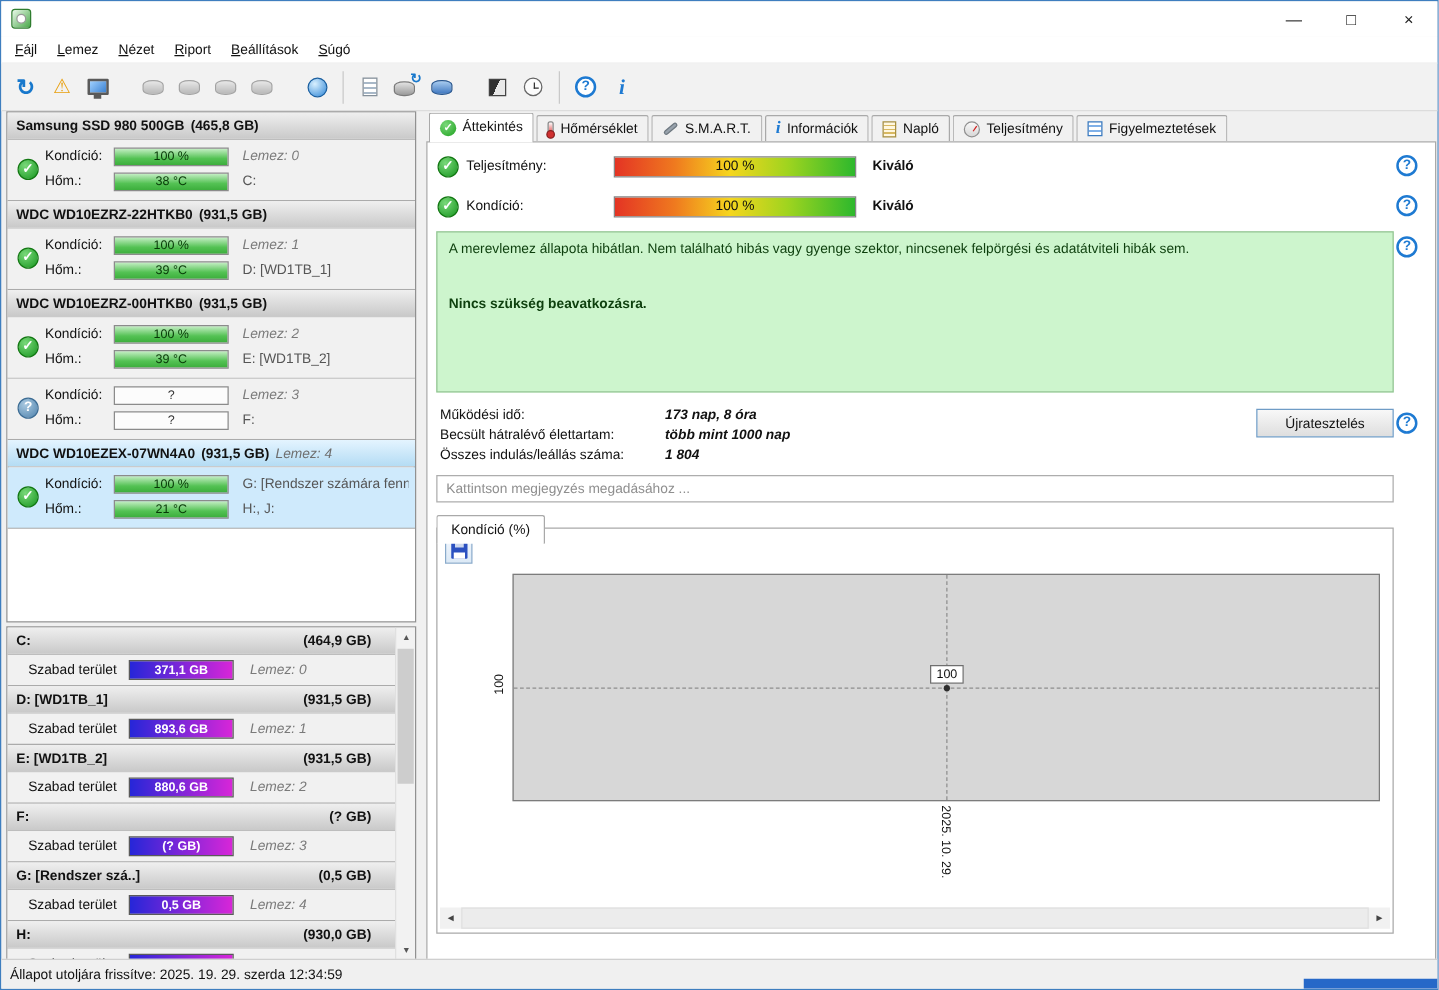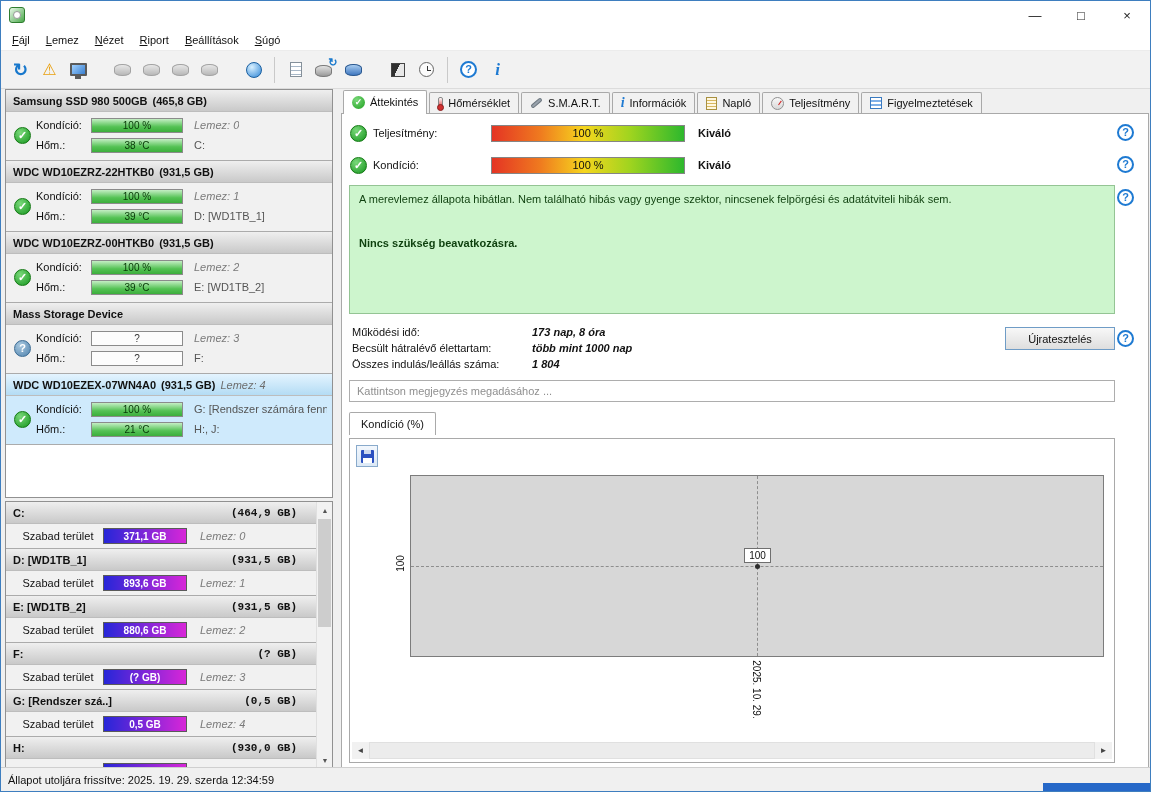--- a/index.html
+++ b/index.html
@@ -60,21 +60,21 @@
   .disk-entry.selected{box-shadow:inset 0 0 0 1px #84c2e8;}
   .disk-entry.selected .dhdr{background:linear-gradient(#e4f4ff,#b4dcf4);}
   .disk-entry.selected .dbody{background:#cfeafc;}
   .ok-icon{width:17px;height:17px;border-radius:50%;background:radial-gradient(circle at 35% 30%,#79d879,#17961f);border:1px solid #127812;color:#fff;font-size:11px;font-weight:bold;display:flex;align-items:center;justify-content:center;line-height:1;}
   .q-icon{width:17px;height:17px;border-radius:50%;background:radial-gradient(circle at 35% 30%,#a9c9e0,#4f82ad);border:1px solid #3c6c94;color:#fff;font-size:11px;font-weight:bold;display:flex;align-items:center;justify-content:center;line-height:1;}
 
   
   .sidebar-parts{position:absolute;left:4px;top:500px;width:328px;height:268px;background:#fff;border:1px solid #919191;overflow:hidden;}
   .parts-inner{position:absolute;left:0;top:0;right:16px;bottom:0;overflow:hidden;}
   .phdr{height:22px;display:flex;align-items:center;padding:0 7px;background:linear-gradient(#efefef,#c9c9c9);border-bottom:1px solid #bdbdbd;font-weight:bold;white-space:nowrap;}
-  .psize{margin-left:auto;margin-right:12px;font-family:Liberation Mono, monospace;}
+  .psize{margin-left:auto;margin-right:12px;}
   .pbody{height:25px;display:flex;align-items:center;background:#f1f1f1;padding:0 7px;border-bottom:1px solid #ababab;white-space:nowrap;}
   .plbl{width:90px;flex:0 0 auto;text-align:center;}
   .fbar{width:84px;height:16px;border:1px solid #5a5a5a;background:linear-gradient(to right,#2626d8,#d826d8);color:#fff;font-weight:bold;font-size:10px;display:flex;align-items:center;justify-content:center;flex:0 0 auto;}
   .pright{margin-left:13px;font-style:italic;color:#7a7a7a;}
   .vsb{position:absolute;right:0;top:0;bottom:0;width:16px;background:#f2f2f2;border-left:1px solid #e0e0e0;}
   .sb-btn{position:absolute;left:0;width:16px;height:16px;display:flex;align-items:center;justify-content:center;font-size:7px;color:#555;}
   .sb-btn.up{top:0;}
   .sb-btn.dn{bottom:0;}
   .vsb .thumb{position:absolute;left:1px;width:13px;top:17px;height:108px;background:#cdcdcd;}
 
@@ -102,21 +102,21 @@
   .health-box{position:absolute;left:7px;top:71px;width:766px;height:129px;background:#cdf5cd;border:1px solid #94c494;padding:7px 9px;color:#0d3f0d;}
   .health-box .hb2{margin-top:32px;font-weight:bold;}
   .stats{position:absolute;left:10px;top:210px;}
   .stat-line{display:flex;height:16px;align-items:center;}
   .stat-line .sl{width:180px;}
   .stat-line .sv{font-weight:bold;font-style:italic;}
   .retest{position:absolute;left:663px;top:213px;width:110px;height:23px;background:linear-gradient(#f8f8f8,#dedede);border:1px solid #6f9cc6;display:flex;align-items:center;justify-content:center;}
   .comment{position:absolute;left:7px;top:266px;width:766px;height:22px;border:1px solid #adadad;padding:0 7px;font-family:inherit;font-size:11px;color:#222;}
   .comment::placeholder{color:#8f8f8f;}
   .chart-tab{position:absolute;left:7px;top:298px;height:23px;padding:0 11px;background:#fff;border:1px solid #a9a9a9;border-bottom:none;display:flex;align-items:center;z-index:2;border-radius:2px 2px 0 0;}
-  .chart-box{position:absolute;left:7px;top:324px;width:766px;height:325px;background:#fff;border:1px solid #a9a9a9;}
+  .chart-box{position:absolute;left:7px;top:308px;width:766px;height:325px;background:#fff;border:1px solid #a9a9a9;}
   .save-btn{position:absolute;left:6px;top:6px;width:22px;height:22px;border:1px solid #89aacb;background:linear-gradient(#f2f7fd,#dce9f6);display:flex;align-items:center;justify-content:center;}
   .floppy{width:13px;height:13px;background:#2b50c0;position:relative;border-radius:1px;}
   .floppy i{position:absolute;left:3px;top:0;width:7px;height:4px;background:#cdd8ee;}
   .floppy b{position:absolute;left:2px;bottom:0;width:9px;height:5px;background:#fff;}
   .plot{position:absolute;left:60px;top:36px;width:694px;height:182px;background:#d7d7d7;border:1px solid #7c7c7c;}
   .hline{position:absolute;left:0;right:0;top:90px;border-top:1px dashed #8e8e8e;}
   .vline{position:absolute;top:0;bottom:0;left:346px;border-left:1px dashed #8e8e8e;}
   .ptdot{position:absolute;left:344px;top:88px;width:5px;height:5px;background:#2e2e2e;border-radius:50%;}
   .ptlabel{position:absolute;left:333px;top:72px;width:27px;height:15px;background:#fff;border:1px solid #6f6f6f;font-size:10px;display:flex;align-items:center;justify-content:center;}
   .ytick{position:absolute;left:30px;top:119px;width:40px;text-align:center;font-size:10px;transform:rotate(-90deg);}
@@ -292,24 +292,20 @@
             <span class="gbar">
                 <span>39 °C</span>
               </span>
             <span class="dright">E: [WD1TB_2]</span>
           </div>
         </div>
       </div>
     </div>
 
     <div class="disk-entry">
-      <div class="dhdr">
-        <span>Mass Storage Device</span>
-        <span></span>
-      </div>
       <div class="dbody">
         <div class="dstat">
             <span class="q-icon">?</span>
           </div>
         <div class="drows">
           <div class="drow">
             <span class="dlbl">Kondíció:</span>
             <span class="gbar unknown">
                 <span>?</span>
               </span>

